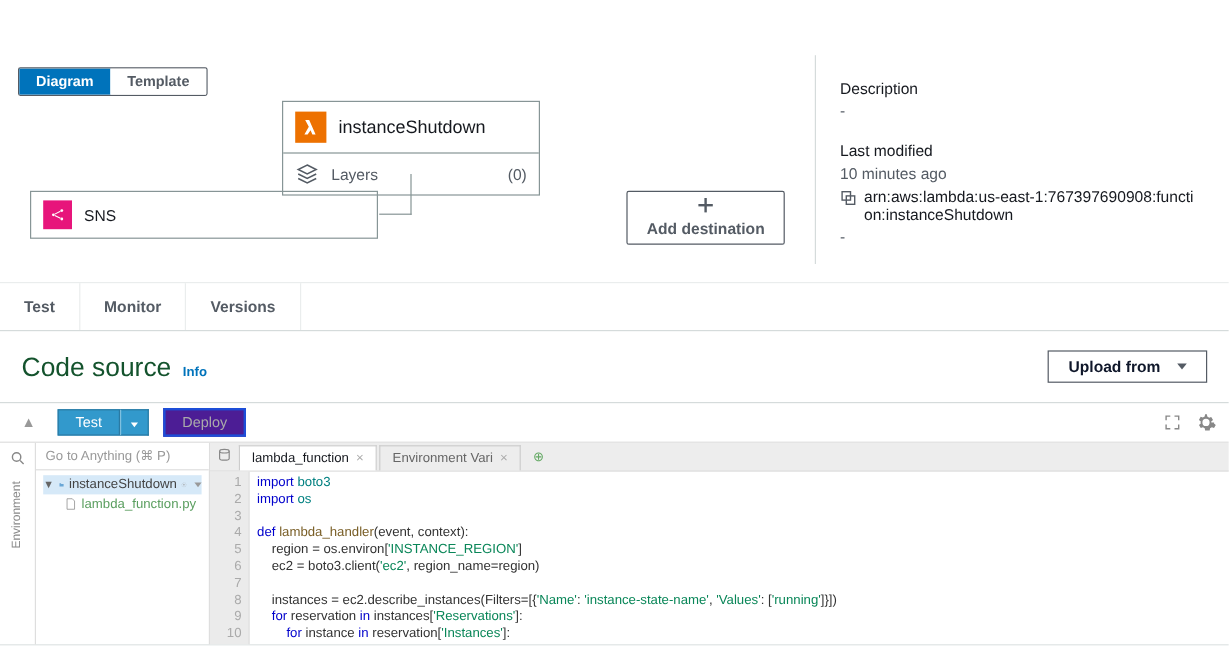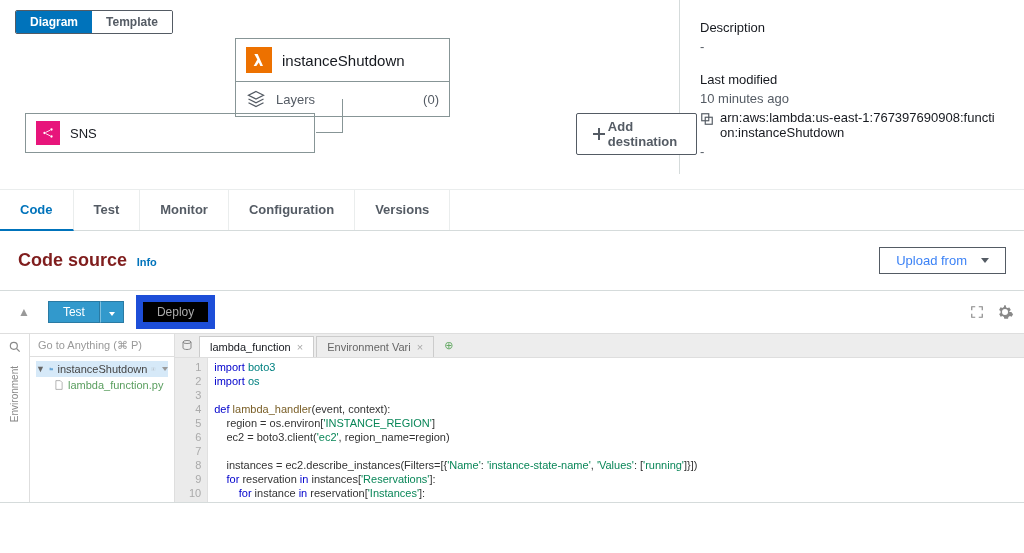--- a/index.html
+++ b/index.html
@@ -1,18 +1,18 @@
 <!DOCTYPE html>
 <html><head>
 <meta charset="utf-8">
 <style>
 * { margin: 0; padding: 0; box-sizing: border-box; font-family: "Amazon Ember", "Helvetica Neue", Arial, sans-serif; }
 body { background: #fff; font-size: 13px; color: #16191f; }
 
-.top-section { display: flex; padding: 0 10px; }
+.top-section { display: flex; padding: 0 10px; margin-top: 46px; }
 .diagram-area { flex: 1; position: relative; padding: 10px 0 20px 0; }
 .info-panel { width: 335px; border-left: 1px solid #d5dbdb; padding: 10px 15px 15px 20px; }
 
 .view-toggle { display: inline-flex; border: 1px solid #545b64; border-radius: 2px; overflow: hidden; margin-left: 5px; }
 .view-toggle div { padding: 4px 14px; font-size: 12px; font-weight: 700; cursor: pointer; }
 .view-toggle .active { background: #0073bb; color: #fff; }
 .view-toggle .inactive { background: #fff; color: #545b64; }
 
 .fn-box { position: absolute; left: 225px; top: 38px; width: 215px; border: 1px solid #879596; }
 .fn-title { display: flex; align-items: center; padding: 8px 10px; gap: 10px; }
@@ -30,47 +30,47 @@
 .connector { position: absolute; border-color: #879596; }
 .conn-h1 { left: 306px; top: 132px; width: 27px; border-top: 1px solid #879596; }
 .conn-v1 { left: 332px; top: 99px; height: 34px; border-left: 1px solid #879596; }
 
 .btn { display: inline-flex; align-items: center; gap: 6px; border: 1px solid #545b64; background: #fff; padding: 5px 16px; font-size: 13px; font-weight: 700; color: #545b64; cursor: pointer; border-radius: 2px; }
 .plus { position: relative; width: 12px; height: 12px; display: inline-block; }
 .plus::before, .plus::after { content: ""; position: absolute; background: #545b64; }
 .plus::before { left: 5px; top: 0; width: 2px; height: 12px; }
 .plus::after { top: 5px; left: 0; width: 12px; height: 2px; }
 
-.add-dest { position: absolute; left: 566px; top: 113px; }
+.add-dest { position: absolute; left: 512px; top: 113px; flex-direction: column; }
 .add-trig { position: absolute; left: 15px; top: 158px; }
 
 .info-panel .label { font-size: 13px; font-weight: 400; color: #16191f; margin-top: 10px; }
 .info-panel .val { font-size: 13px; color: #545b64; margin-top: 4px; }
 .arn-row { display: flex; align-items: flex-start; gap: 6px; margin-top: 4px; }
 .copy-ico { width: 14px; height: 14px; flex-shrink: 0; margin-top: 2px; }
 .info-link { color: #0073bb; font-size: 11px; font-weight: 700; margin-left: 6px; }
 
 .tabs-bar { border-top: 1px solid #eaeded; border-bottom: 1px solid #d5dbdb; background: #fff; margin-top: 15px; display: flex; }
 .tabs-bar .tab { padding: 12px 20px; font-size: 13px; font-weight: 700; color: #545b64; cursor: pointer; border-right: 1px solid #eaeded; }
 .tabs-bar .tab.active { color: #0073bb; border-bottom: 2px solid #0073bb; margin-bottom: -1px; }
 
 .code-header { display: flex; align-items: center; justify-content: space-between; padding: 16px 18px; }
-.code-header h2 { font-size: 18px; font-weight: 700; color: #7f1d1d; }
-.upload-btn { border: 1px solid #545b64; padding: 5px 16px; font-size: 13px; font-weight: 400; color: #3b82f6; display: inline-flex; align-items: center; gap: 14px; cursor: pointer; margin-left: 21px; }
+.code-header h2 { font-size: 22px; font-weight: 400; color: #14532d; }
+.upload-btn { border: 1px solid #545b64; padding: 5px 16px; font-size: 13px; font-weight: 700; color: #0f172a; display: inline-flex; align-items: center; gap: 14px; cursor: pointer; margin-left: 21px; }
 .caret-down { width: 0; height: 0; border-left: 4px solid transparent; border-right: 4px solid transparent; border-top: 5px solid #545b64; }
 
 .ide { border: 1px solid #d5dbdb; border-left: none; border-right: none; }
 .ide-menu { display: flex; align-items: center; padding: 4px 10px; border-bottom: 1px solid #dedede; font-size: 12px; color: #444; gap: 2px; position: relative; }
 .ide-menu .tri { color: #999; padding: 0 8px; }
 .ide-menu .mi { padding: 2px 8px; cursor: pointer; }
 .test-btn { display: inline-flex; align-items: center; margin-left: 8px; }
 .test-btn .main { background: #3299cc; border: 1px solid #2a7aa3; color: #fff; padding: 3px 14px; font-size: 12px; cursor: pointer; }
 .test-btn .dd { background: #3299cc; border: 1px solid #2a7aa3; border-left: 1px solid #7fc0df; color: #fff; padding: 3px 8px; cursor: pointer; }
 .test-btn .dd .car { width: 0; height: 0; border-left: 3px solid transparent; border-right: 3px solid transparent; border-top: 4px solid #fff; display: inline-block; }
-.deploy-btn { background: #000000; border: 7px solid #1d4ed8; color: #aaa; padding: 3px 14px; font-size: 12px; margin-left: 10px; cursor: default; }
+.deploy-btn { background: #4c1d95; border: 2px solid #1d4ed8; color: #aaa; padding: 3px 14px; font-size: 12px; margin-left: 10px; cursor: default; }
 .ide-menu .right-icons { margin-left: auto; display: flex; gap: 12px; align-items: center; color: #888; }
 .gear { width: 18px; height: 18px; }
 .fullscr { width: 14px; height: 14px; }
 
 .ide-body { display: flex; }
 .ide-left { width: 30px; border-right: 1px solid #dedede; display: flex; flex-direction: column; align-items: center; padding-top: 6px; gap: 8px; }
 .ide-left .env { writing-mode: vertical-rl; transform: rotate(180deg); font-size: 10px; color: #888; margin-top: 4px; }
 .search-ico { width: 14px; height: 14px; color: #888; }
 
 .ide-sidebar { width: 145px; border-right: 1px solid #dedede; }
@@ -170,24 +170,22 @@
           <rect x="3" y="3" width="12" height="12"></rect>
         </svg>
       <span class="val" style="margin-top:0; word-break:break-all; color:#16191f">arn:aws:lambda:us-east-1:767397690908:function:instanceShutdown</span>
     </div>
 
     <div class="val">-</div>
   </div>
 </div>
 
 <div class="tabs-bar" id="main-tabs">
-    <div class="tab active">Code</div>
     <div class="tab">Test</div>
     <div class="tab">Monitor</div>
-    <div class="tab">Configuration</div>
     <div class="tab">Versions</div>
   </div>
 
 <div class="code-header">
   <div>
     <h2 style="display:inline">Code source</h2>
     <a class="info-link">Info</a>
   </div>
   <div class="upload-btn">
     <span>Upload from</span>

